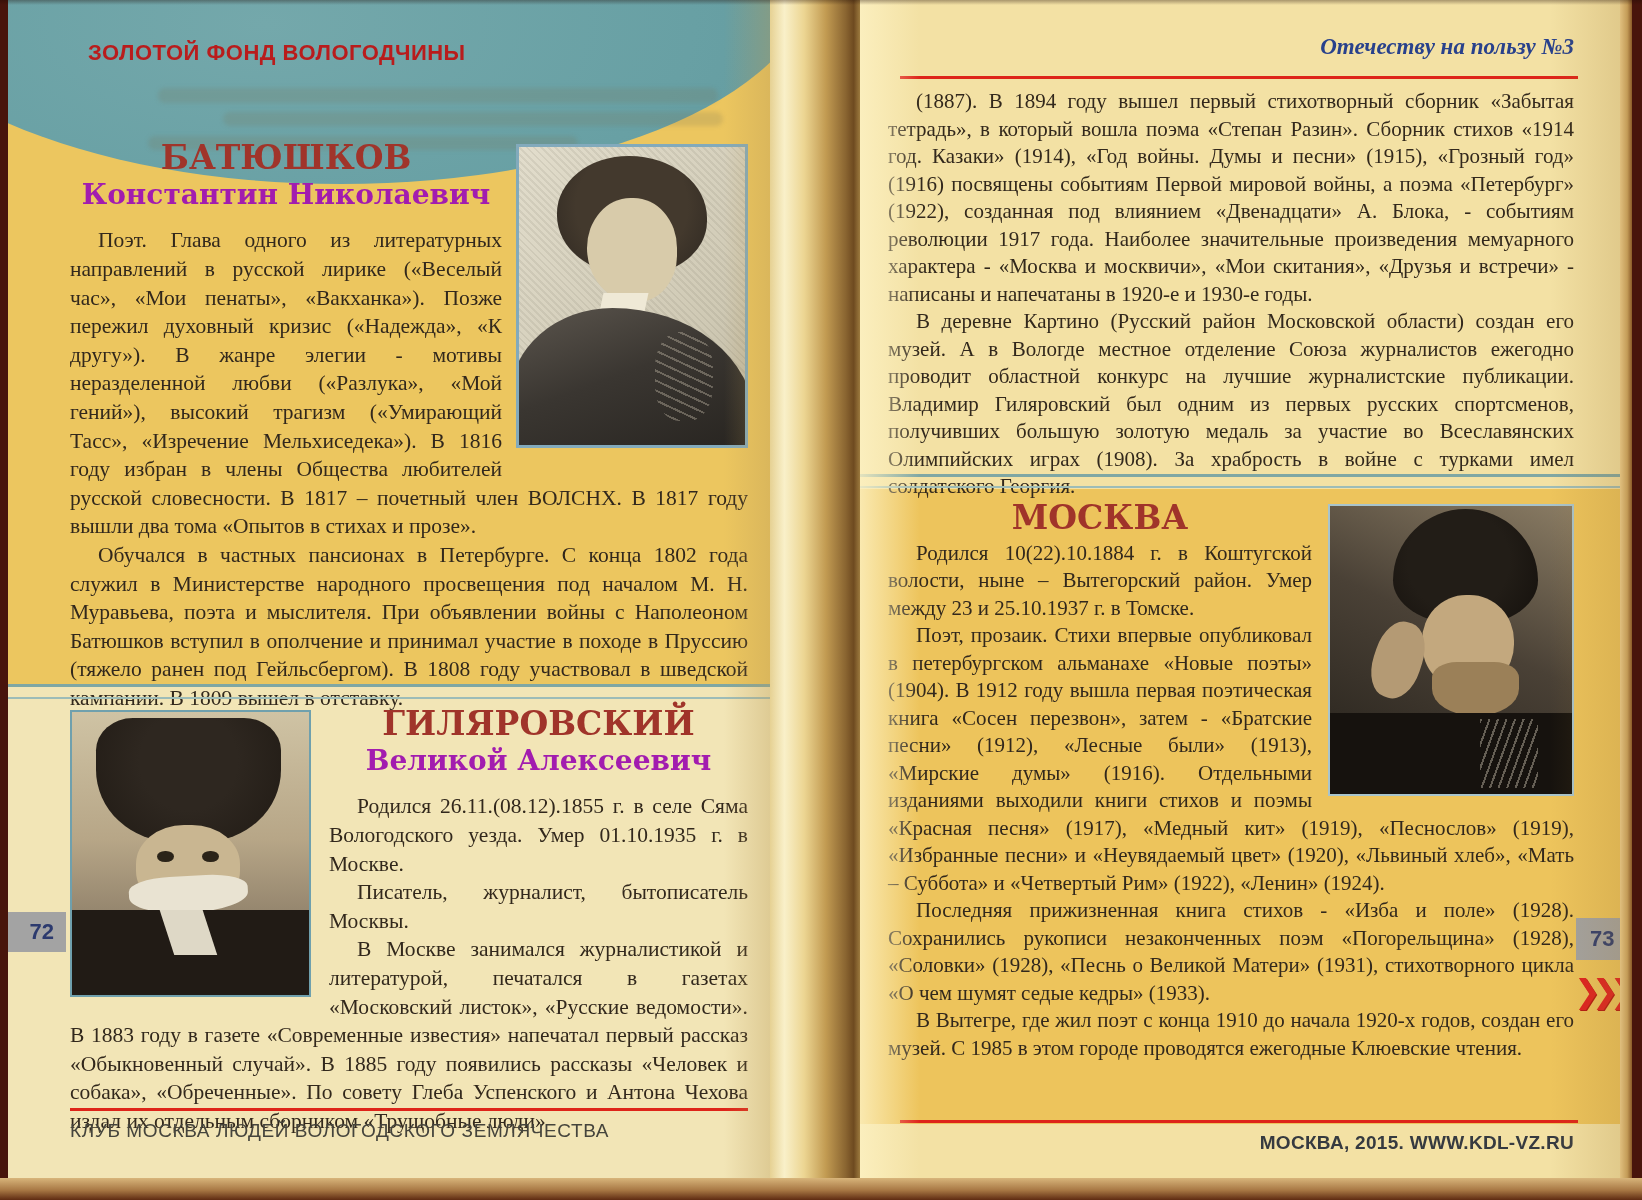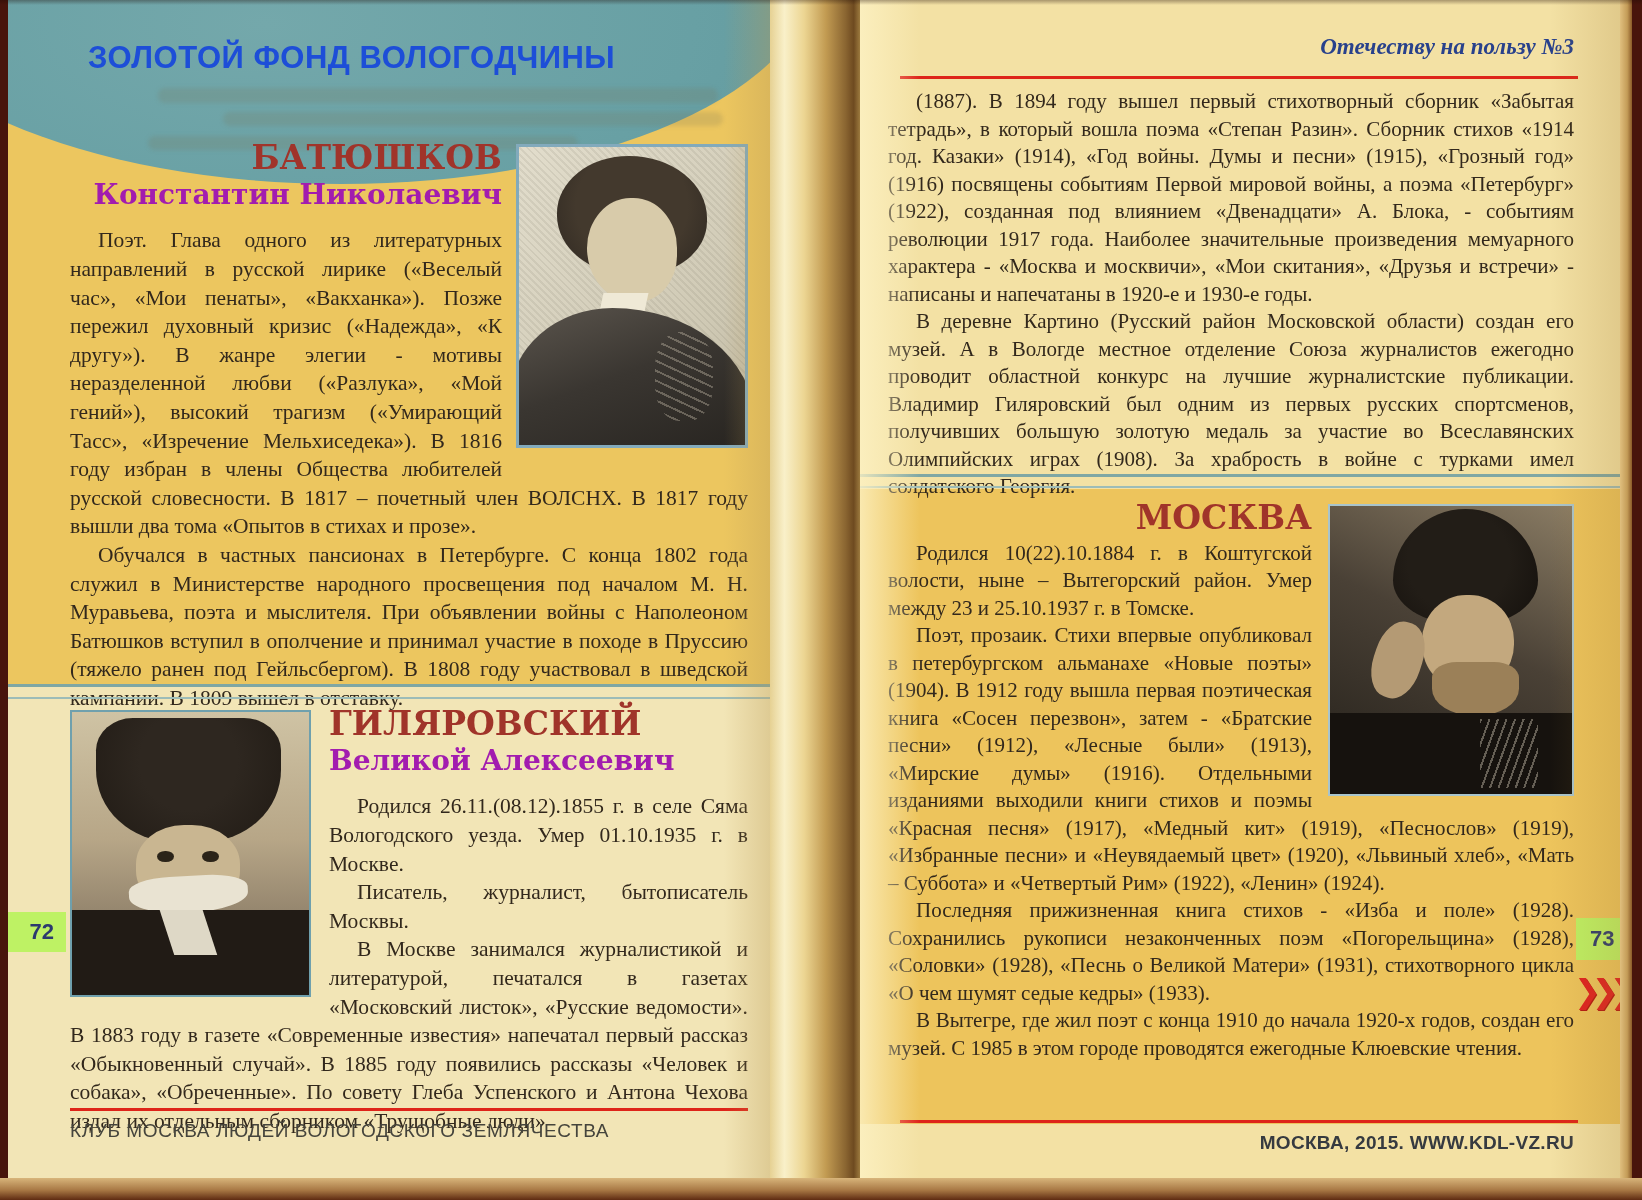--- a/index.html
+++ b/index.html
@@ -13,34 +13,34 @@
   .gold-panel{position:absolute;left:0;width:100%;background:#ecc65f;}
   #lp-gold{top:0;height:686px;}
   #rp-gold{top:489px;height:635px;background:#edc45c;}
   .teal-rule{position:absolute;left:0;width:100%;height:3px;background:#7fa7a4;}
   .teal-rule.light{background:#9dbcb8;height:2px;}
 
   
   #banner{position:absolute;left:-140px;top:-236px;width:946px;height:420px;border-radius:50%;
           background:radial-gradient(ellipse at 42% 62%, #74a8ab 0%, #68a0a4 55%, #5e969b 100%);}
   #banner-title{position:absolute;left:80px;top:40px;font-family:"Liberation Sans",sans-serif;
-          font-weight:700;font-size:31px;letter-spacing:.5px;color:#1d4ed8;text-align:center;}
+          font-weight:700;font-size:22px;letter-spacing:.5px;color:#b91c1c;text-align:center;}
 
   
   .bleed{position:absolute;background:rgba(122,114,86,.20);filter:blur(2px);border-radius:7px;}
 
   
   .article{position:absolute;line-height:1.33;font-size:21.5px;text-align:justify;}
   .article p{margin:0;text-indent:28px;}
   .surname{font-family:"DejaVu Serif",serif;font-weight:700;font-size:33px;line-height:1.08;
            color:#a0342a;margin:0 0 4px 0;text-indent:0;}
   .given{font-family:"DejaVu Serif",serif;font-weight:700;font-size:28px;line-height:1.1;
            color:#a21caf;margin:0 0 16px 0;text-indent:0;}
-  .align-r{text-align:right;padding-right:6px;}
-  .align-c{text-align:left;}
+  .align-r{text-align:center;padding-right:6px;}
+  .align-c{text-align:center;}
 
   
   .photo{position:relative;overflow:hidden;}
   .photo .part{position:absolute;}
   #photo-bat{float:right;width:226px;height:298px;margin:4px 0 8px 14px;
      border:3px solid #82aabc;background:
      repeating-linear-gradient(45deg, rgba(92,88,72,.10) 0 2px, rgba(0,0,0,0) 2px 5px),
      linear-gradient(135deg,#e2ddcc 0%,#cfc9b4 70%,#bdb6a0 100%);}
   #photo-gil{float:left;width:237px;height:283px;margin:4px 18px 8px 0;
      border:2px solid #6fa0ad;background:linear-gradient(180deg,#cfc3a4 0%,#b7a687 45%,#6e6152 100%);}
@@ -48,21 +48,21 @@
      border:2px solid #a8c4cc;background:linear-gradient(205deg,#8a7c64 0%,#4a4136 45%,#231f19 100%);}
 
   
   .red-rule{position:absolute;height:3px;background:#de2419;}
   .footer-text{position:absolute;font-family:"Liberation Sans",sans-serif;font-size:19px;
                color:#45443c;letter-spacing:.6px;}
   #rp-header{position:absolute;top:34px;right:46px;font-style:italic;font-weight:700;
              font-size:23px;color:#28418c;font-family:"Liberation Serif",serif;}
 
   
-  .page-tab{position:absolute;background:#bef264;font-family:"Liberation Sans",sans-serif;
+  .page-tab{position:absolute;background:#a3a3a3;font-family:"Liberation Sans",sans-serif;
             font-weight:700;font-size:22px;color:#2c3a6e;}
   #tab-72{left:0;top:912px;width:58px;height:40px;line-height:40px;text-align:right;padding-right:12px;box-sizing:border-box;}
   #tab-73{left:716px;top:918px;width:46px;height:42px;line-height:42px;padding-left:14px;box-sizing:border-box;}
   #chevrons{position:absolute;left:714px;top:972px;font-family:"DejaVu Sans",sans-serif;
             font-weight:700;font-size:32px;color:#e01f1f;letter-spacing:-9px;text-shadow:1px 1px 0 #b3150f;}
 
   
   #gutter{position:absolute;left:770px;top:0;width:90px;height:1180px;background:
      linear-gradient(90deg,#e6d193 0%,#f9f0c9 16%,#ecd592 38%,#c29b52 62%,#8a6531 84%,#6e4a20 93%,#9c7a3e 100%);}
   #edge-right-paper{position:absolute;left:1620px;top:0;width:12px;height:1180px;

